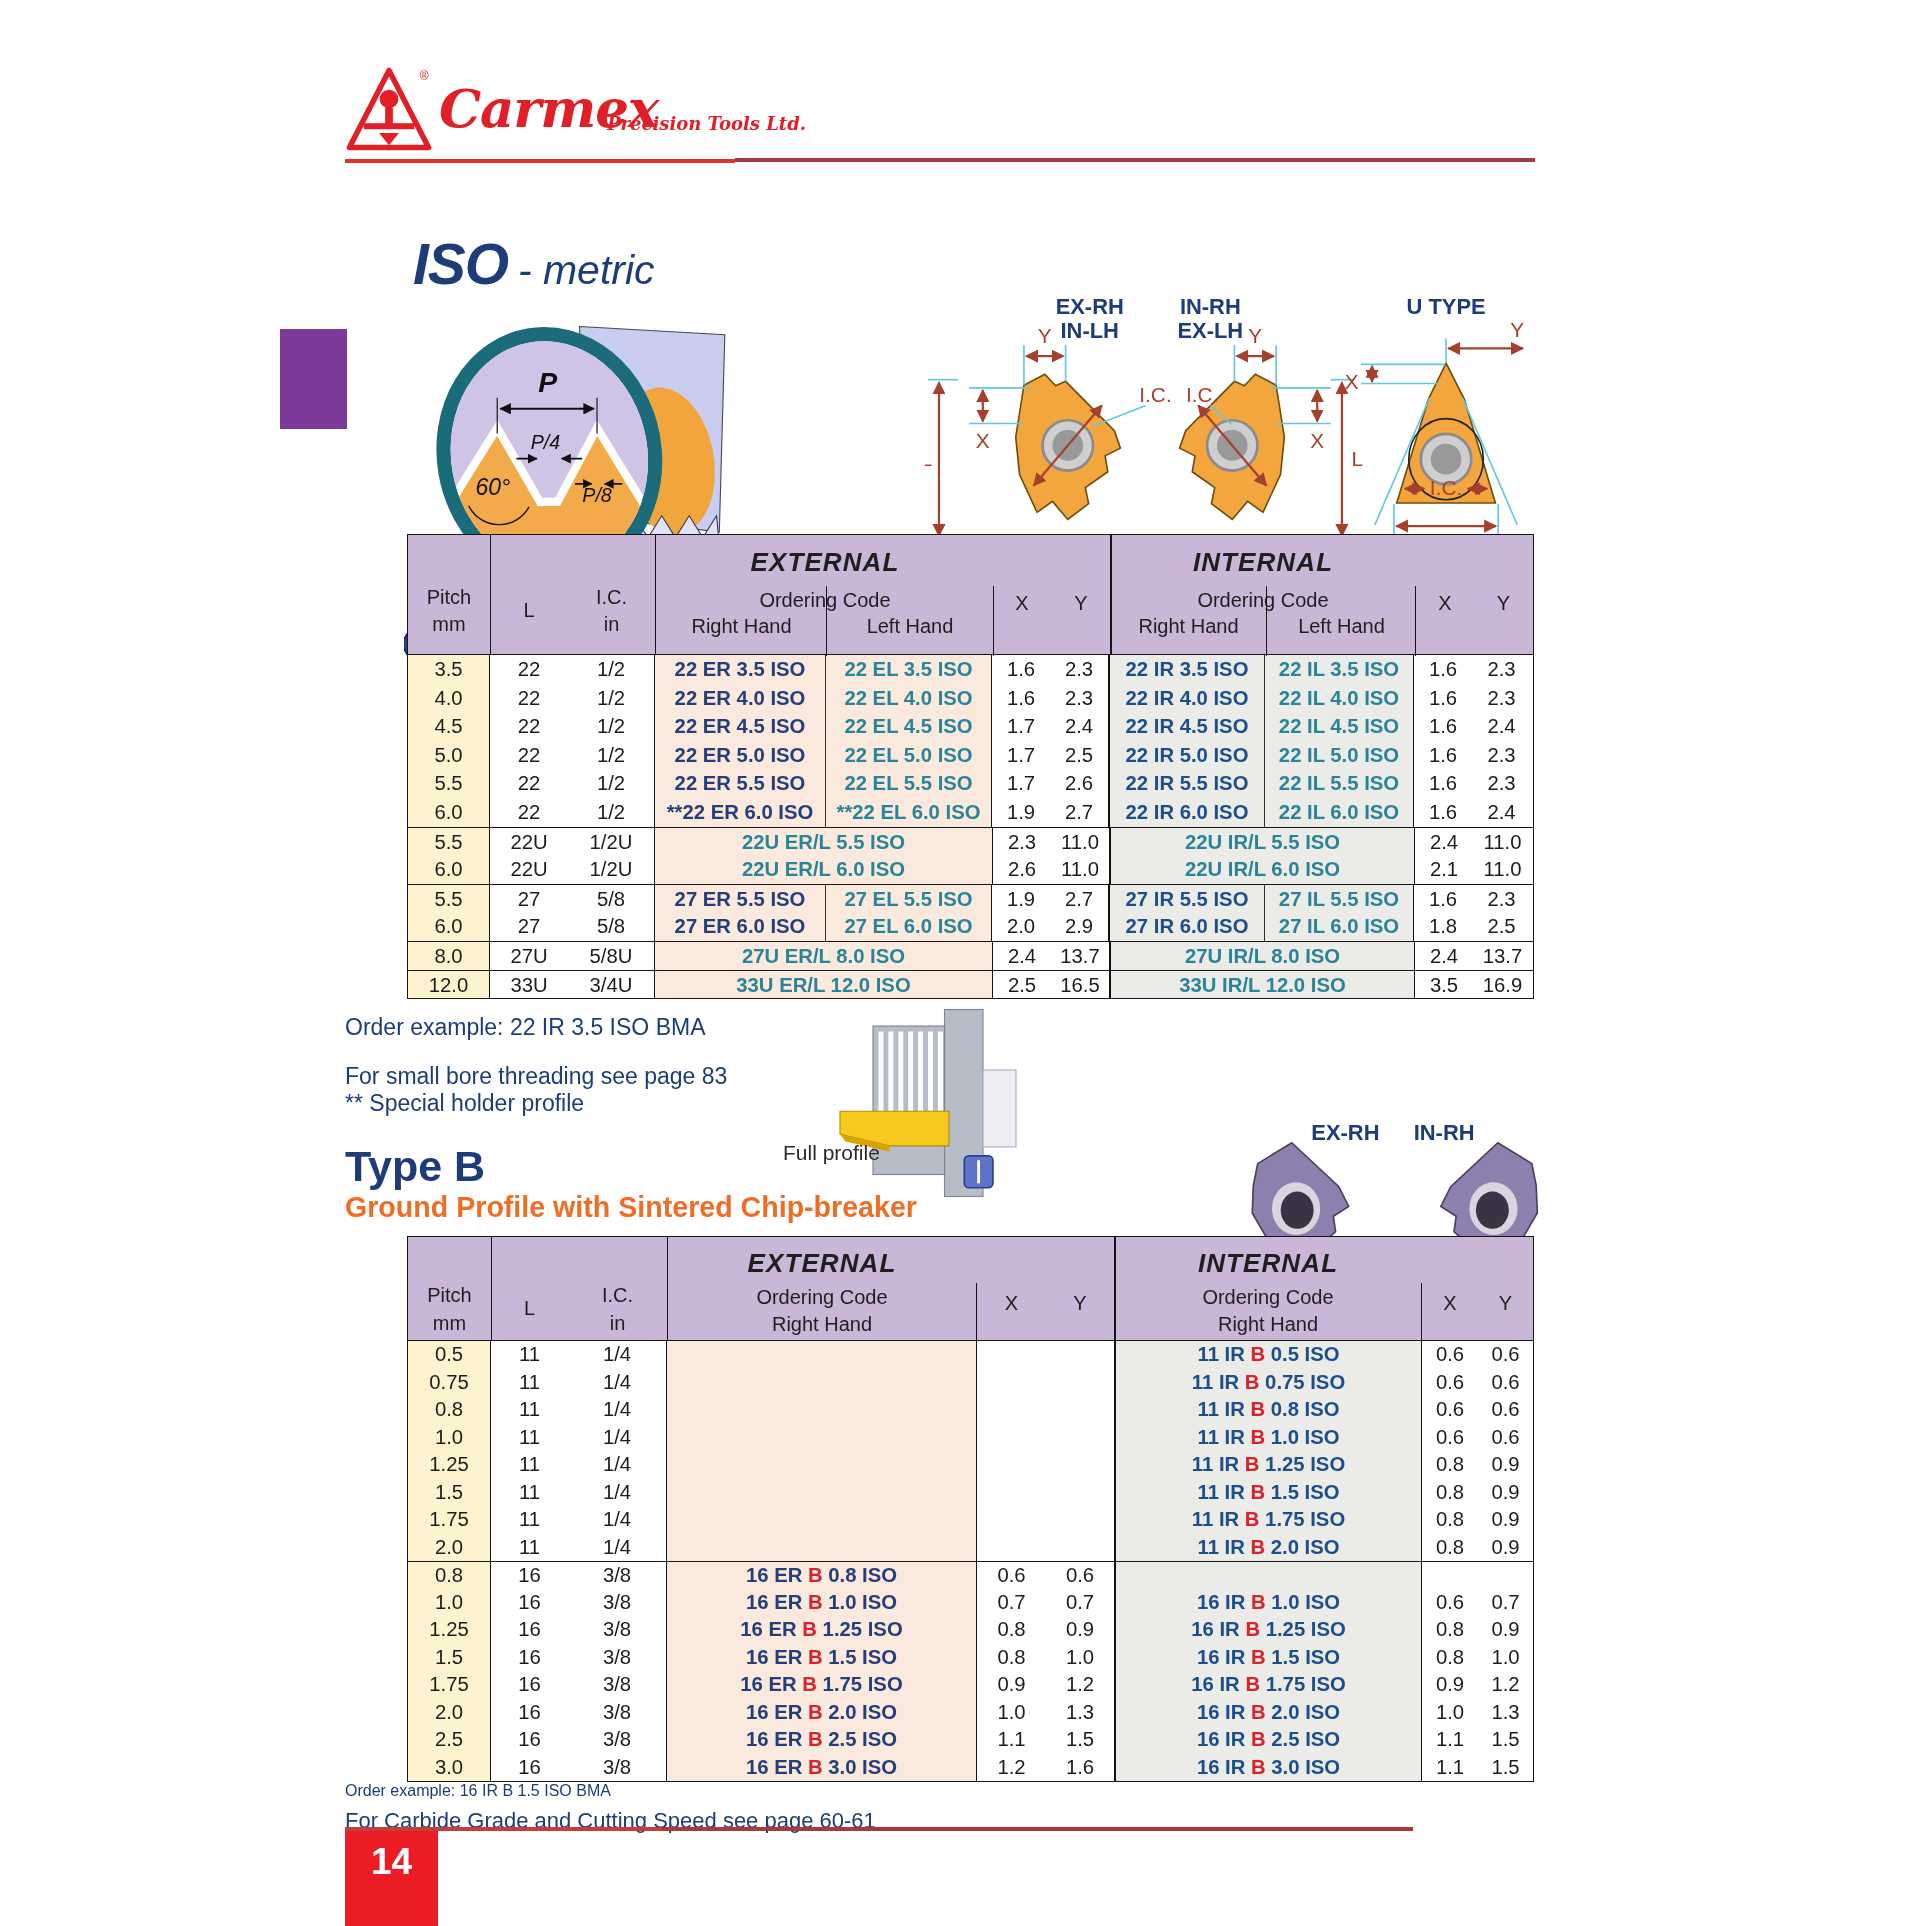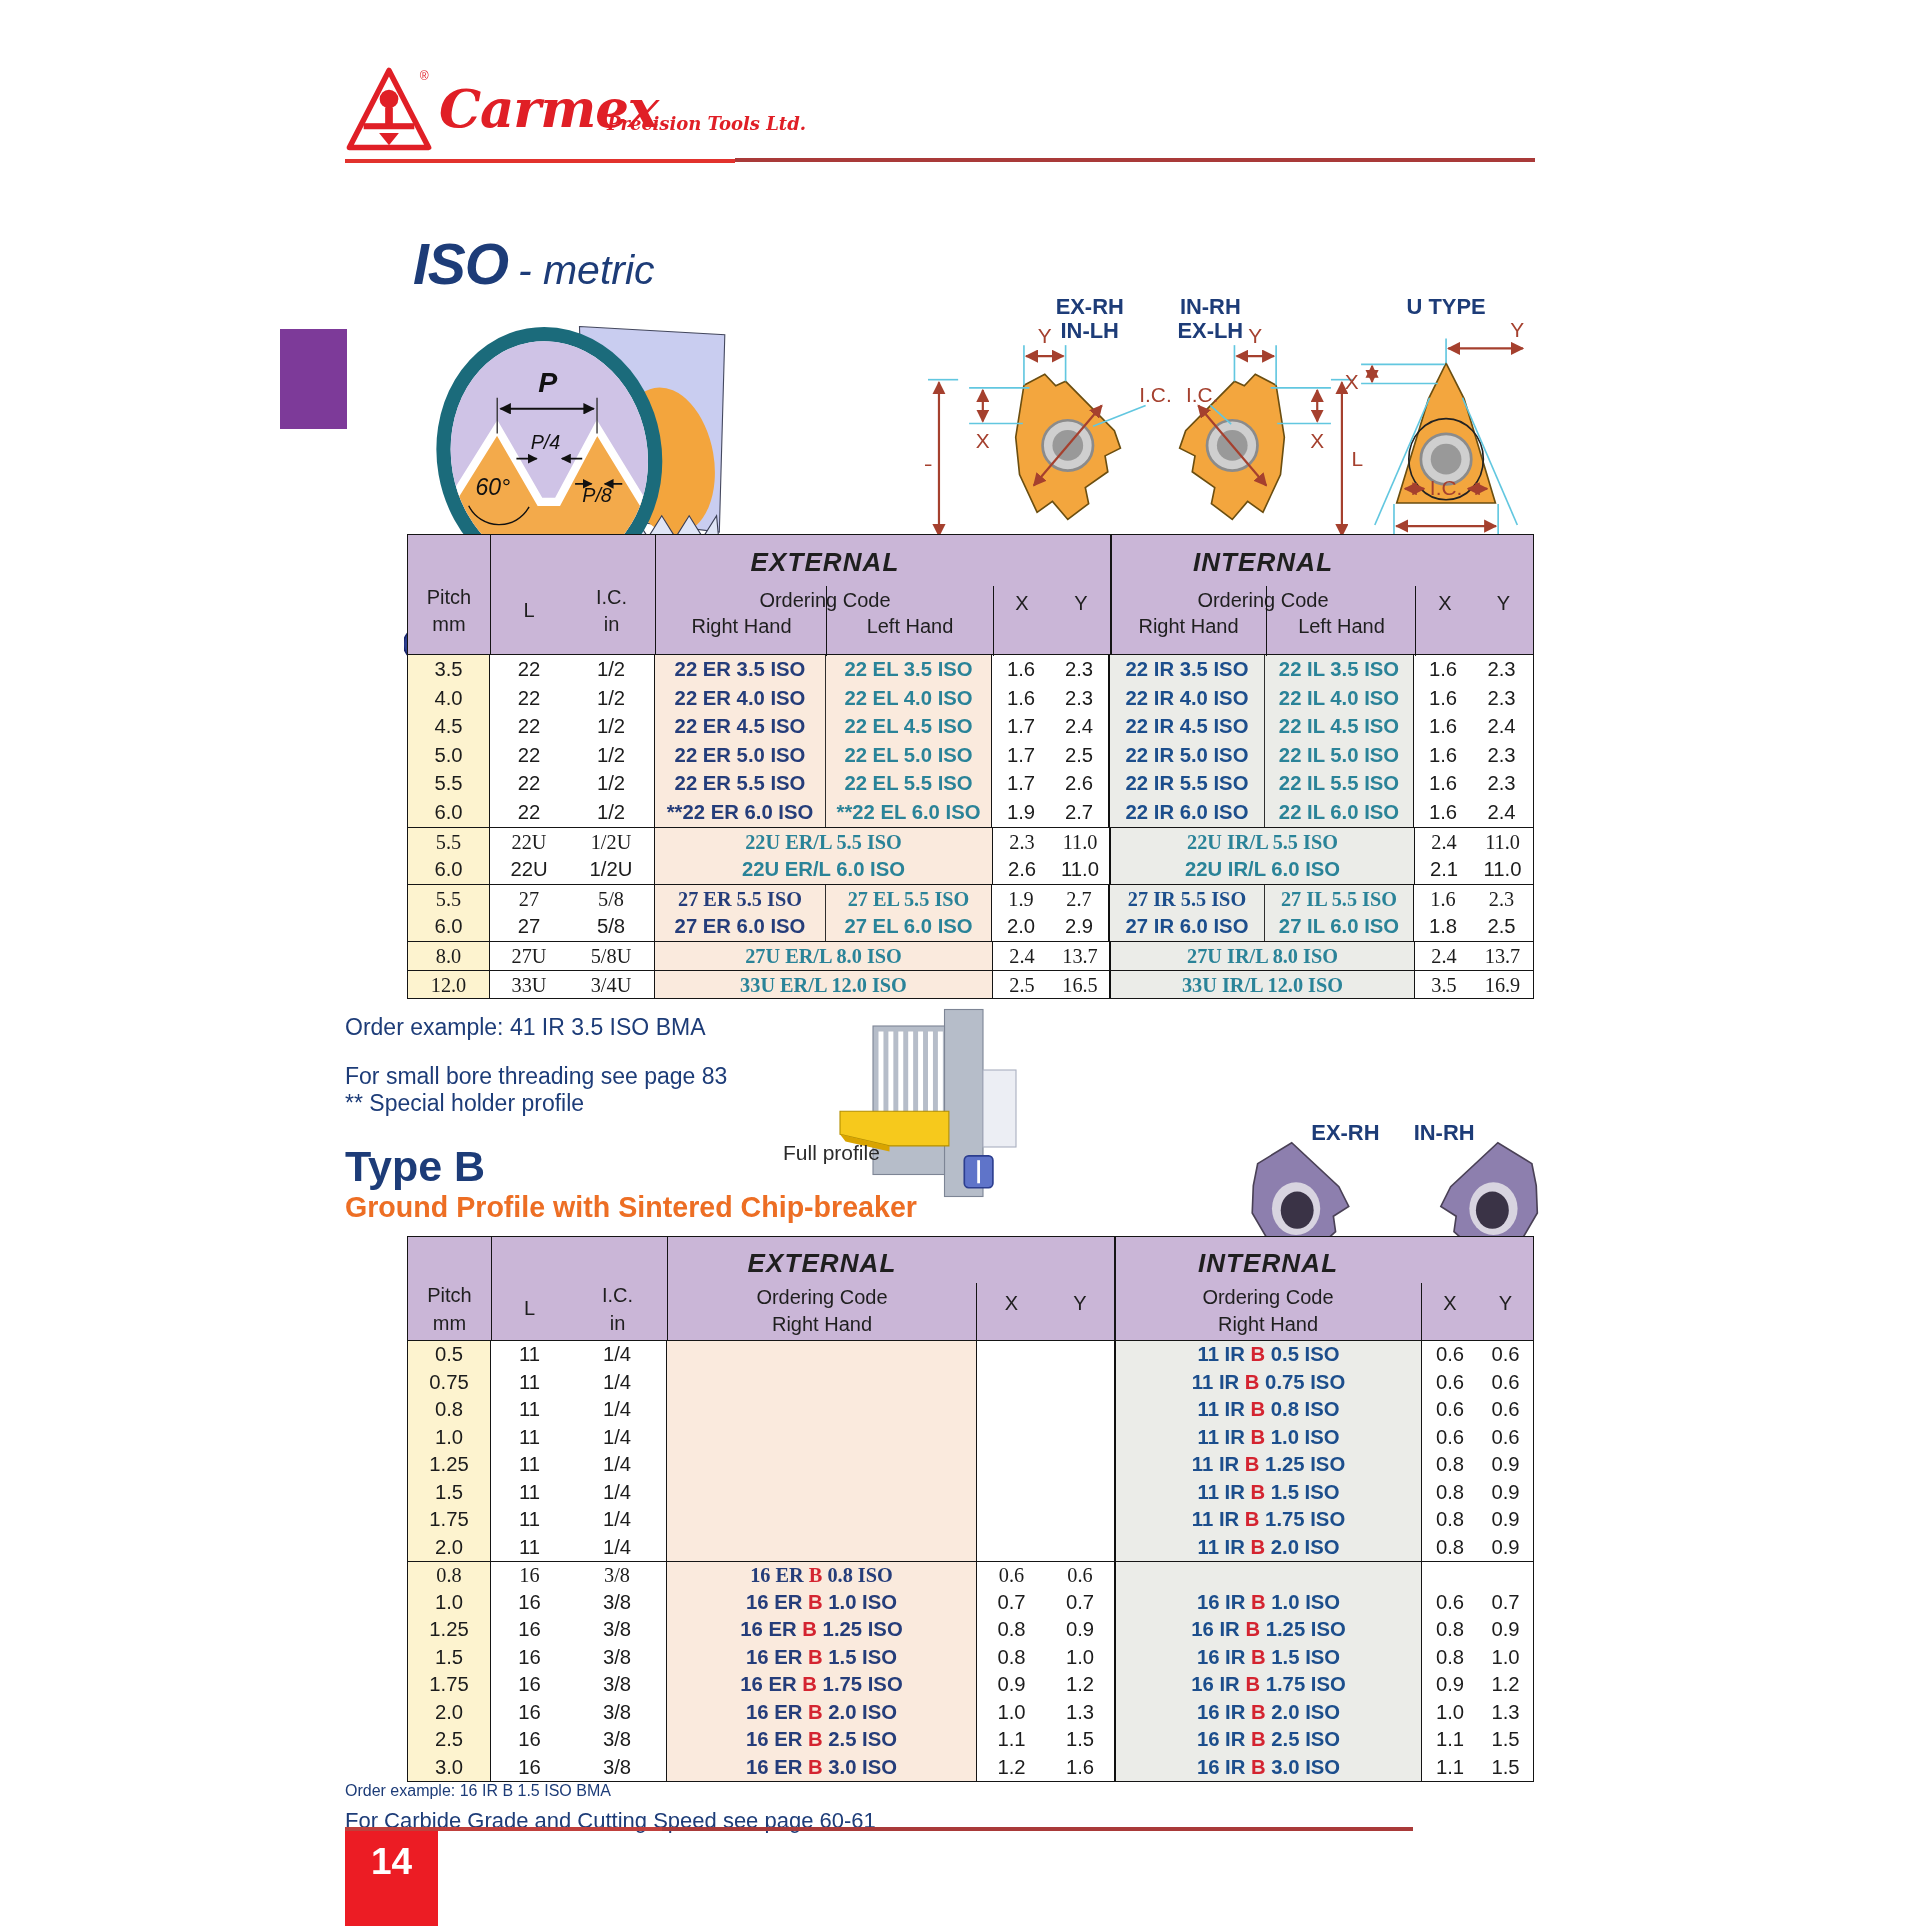--- a/index.html
+++ b/index.html
@@ -20,21 +20,21 @@
   .typeb-title{color:#1d3c78;font-size:43px;font-weight:bold;}
   .typeb-sub{color:#ed6e24;font-size:28.6px;font-weight:bold;white-space:nowrap;}
   .fullprofile-label{color:#2b2b2b;font-size:21px;}
   
   .tbl{position:absolute;border:1.6px solid #151515;background:#fff;}
   .thead{position:relative;background:#cab6d7;border-bottom:1.1px solid #151515;box-sizing:border-box;width:100%;}
   .hl{position:absolute;text-align:center;color:#1f1f1f;font-size:20px;white-space:nowrap;}
   .ext-title{font-size:26px;font-weight:bold;font-style:italic;letter-spacing:1.1px;}
   .vline{position:absolute;background:#151515;width:1.1px;top:0;}
   .trow{white-space:nowrap;box-sizing:border-box;font-size:0;}
-  .trow.sep{border-top:1.6px solid #151515;font-family:Liberation Serif, serif;}
+  .trow.sep{border-top:1.6px solid #151515;}
   .cell{display:inline-block;height:100%;text-align:center;font-size:20.3px;color:#1c1c1c;
         vertical-align:top;box-sizing:border-box;overflow:hidden;}
   .pitch{background:#fdf3cf;border-right:1.1px solid #151515;}
   .plain{background:#ffffff;}
   .ext{background:#faeadd;}
   .int{background:#ebece8;}
   .num{background:#ffffff;}
   .code{font-weight:bold;}
   .navy{color:#253d7a;}
   .navy2{color:#1c4e8c;}
@@ -235,21 +235,21 @@
         <div class="trow" style="height:28.6px;line-height:28.6px;"><div class="cell pitch" style="width:82px">6.0</div><div class="cell plain" style="width:78px">22</div><div class="cell plain br2" style="width:87px">1/2</div><div class="cell ext code navy br1" style="width:171px">**22 ER 6.0 ISO</div><div class="cell ext code teal br2" style="width:166px">**22 EL 6.0 ISO</div><div class="cell num" style="width:58px">1.9</div><div class="cell num br4" style="width:60px">2.7</div><div class="cell int code navy2 br1" style="width:155px">22 IR 6.0 ISO</div><div class="cell int code teal br2" style="width:149px">22 IL 6.0 ISO</div><div class="cell num" style="width:58px">1.6</div><div class="cell num" style="width:59px">2.4</div></div>
         <div class="trow sep" style="height:28.6px;line-height:28.6px;"><div class="cell pitch" style="width:82px">5.5</div><div class="cell plain" style="width:78px">22U</div><div class="cell plain br2" style="width:87px">1/2U</div><div class="cell ext code teal br2" style="width:338px">22U ER/L 5.5 ISO</div><div class="cell num" style="width:58px">2.3</div><div class="cell num br4" style="width:60px">11.0</div><div class="cell int code teal br2" style="width:304px">22U IR/L 5.5 ISO</div><div class="cell num" style="width:58px">2.4</div><div class="cell num" style="width:59px">11.0</div></div>
         <div class="trow" style="height:28.6px;line-height:28.6px;"><div class="cell pitch" style="width:82px">6.0</div><div class="cell plain" style="width:78px">22U</div><div class="cell plain br2" style="width:87px">1/2U</div><div class="cell ext code teal br2" style="width:338px">22U ER/L 6.0 ISO</div><div class="cell num" style="width:58px">2.6</div><div class="cell num br4" style="width:60px">11.0</div><div class="cell int code teal br2" style="width:304px">22U IR/L 6.0 ISO</div><div class="cell num" style="width:58px">2.1</div><div class="cell num" style="width:59px">11.0</div></div>
         <div class="trow sep" style="height:28.6px;line-height:28.6px;"><div class="cell pitch" style="width:82px">5.5</div><div class="cell plain" style="width:78px">27</div><div class="cell plain br2" style="width:87px">5/8</div><div class="cell ext code navy br1" style="width:171px">27 ER 5.5 ISO</div><div class="cell ext code teal br2" style="width:166px">27 EL 5.5 ISO</div><div class="cell num" style="width:58px">1.9</div><div class="cell num br4" style="width:60px">2.7</div><div class="cell int code navy2 br1" style="width:155px">27 IR 5.5 ISO</div><div class="cell int code teal br2" style="width:149px">27 IL 5.5 ISO</div><div class="cell num" style="width:58px">1.6</div><div class="cell num" style="width:59px">2.3</div></div>
         <div class="trow" style="height:28.6px;line-height:28.6px;"><div class="cell pitch" style="width:82px">6.0</div><div class="cell plain" style="width:78px">27</div><div class="cell plain br2" style="width:87px">5/8</div><div class="cell ext code navy br1" style="width:171px">27 ER 6.0 ISO</div><div class="cell ext code teal br2" style="width:166px">27 EL 6.0 ISO</div><div class="cell num" style="width:58px">2.0</div><div class="cell num br4" style="width:60px">2.9</div><div class="cell int code navy2 br1" style="width:155px">27 IR 6.0 ISO</div><div class="cell int code teal br2" style="width:149px">27 IL 6.0 ISO</div><div class="cell num" style="width:58px">1.8</div><div class="cell num" style="width:59px">2.5</div></div>
         <div class="trow sep" style="height:28.6px;line-height:28.6px;"><div class="cell pitch" style="width:82px">8.0</div><div class="cell plain" style="width:78px">27U</div><div class="cell plain br2" style="width:87px">5/8U</div><div class="cell ext code teal br2" style="width:338px">27U ER/L 8.0 ISO</div><div class="cell num" style="width:58px">2.4</div><div class="cell num br4" style="width:60px">13.7</div><div class="cell int code teal br2" style="width:304px">27U IR/L 8.0 ISO</div><div class="cell num" style="width:58px">2.4</div><div class="cell num" style="width:59px">13.7</div></div>
         <div class="trow sep" style="height:28.6px;line-height:28.6px;"><div class="cell pitch" style="width:82px">12.0</div><div class="cell plain" style="width:78px">33U</div><div class="cell plain br2" style="width:87px">3/4U</div><div class="cell ext code teal br2" style="width:338px">33U ER/L 12.0 ISO</div><div class="cell num" style="width:58px">2.5</div><div class="cell num br4" style="width:60px">16.5</div><div class="cell int code teal br2" style="width:304px">33U IR/L 12.0 ISO</div><div class="cell num" style="width:58px">3.5</div><div class="cell num" style="width:59px">16.9</div></div>
       </div>
   </div>
 
-  <div class="abs note" style="left:345px;top:1014px;">Order example: 41 IR 3.5 ISO BMA</div>
+  <div class="abs note" style="left:345px;top:1014px;">Order example: 22 IR 3.5 ISO BMA</div>
   <div class="abs note" style="left:345px;top:1063px;">For small bore threading see page 83</div>
   <div class="abs note" style="left:345px;top:1090px;">** Special holder profile</div>
 
   <div class="abs typeb-title" style="left:345px;top:1142px;">Type B</div>
   <div class="abs typeb-sub" style="left:345px;top:1191px;">Ground Profile with Sintered Chip-breaker</div>
 
   <svg class="abs" style="left:807px;top:1004px" width="242" height="198" viewBox="0 0 440 360">
     <rect x="250" y="10" width="70" height="340" fill="#b6bdc9" stroke="#7d8595" stroke-width="2"></rect>
     <rect x="120" y="40" width="130" height="270" fill="#b6bdc9" stroke="#7d8595" stroke-width="2"></rect>
     <g fill="#ffffff">

